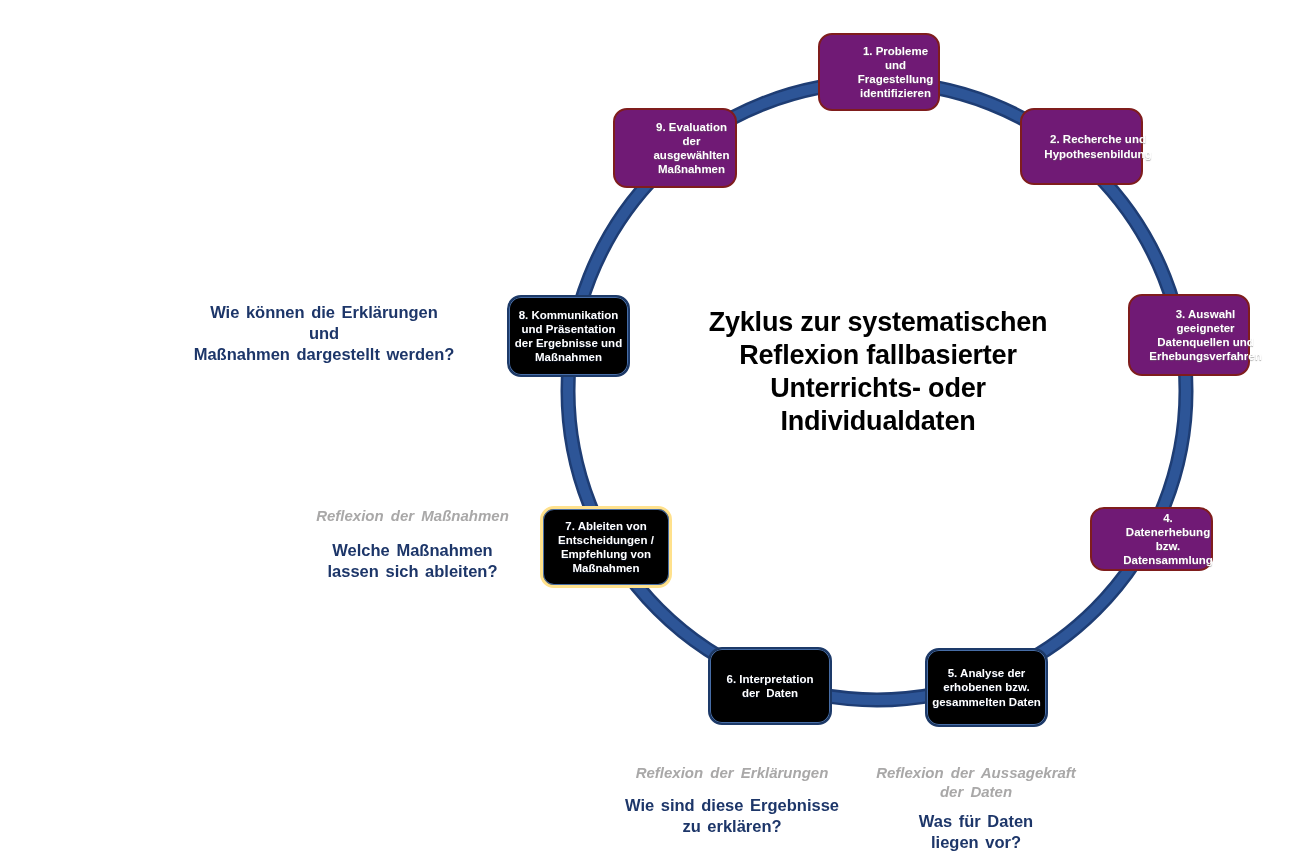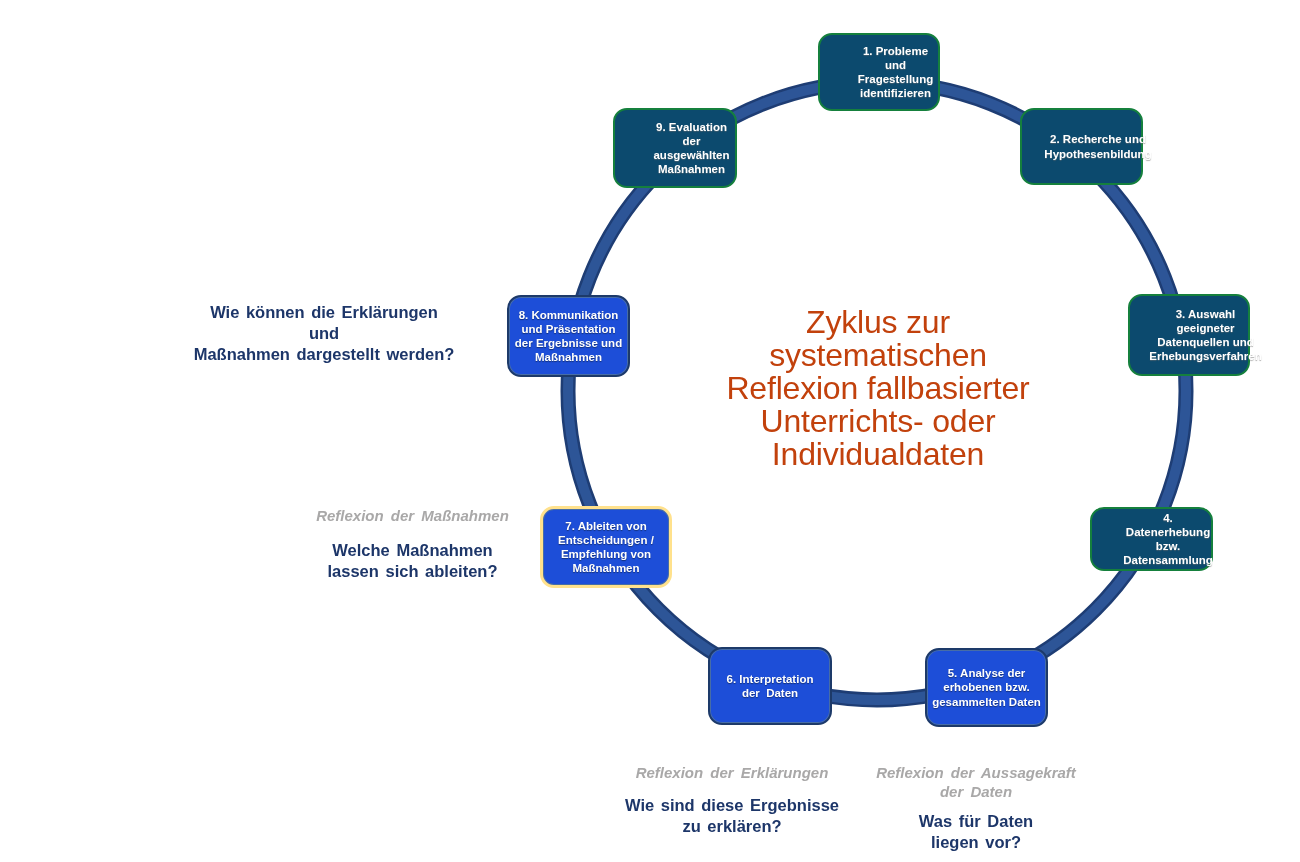--- a/index.html
+++ b/index.html
@@ -31,27 +31,27 @@
     justify-content: center;
     text-align: center;
     color: #ffffff;
     font-weight: bold;
     font-size: 11.5px;
     line-height: 1.22;
     white-space: pre-wrap;
     padding: 4px 2px;
   }
   .box.gray {
-    background: #0c4a6e;
-    border: 2px solid #15803d;
+    background: #701a75;
+    border: 2px solid #7f1d1d;
     text-shadow: 0 1px 1px rgba(110,110,110,0.55);
     padding-left: 35px;
   }
   .box.blue {
-    background: #1d4ed8;
+    background: #000000;
     border: 2px solid #1d3a69;
     box-shadow: inset 0 0 0 1px #476da6;
     text-shadow: 0 1px 1px rgba(15,30,60,0.6);
   }
   .box.highlight {
     border: 3px solid #ffe18c;
     box-shadow: inset 0 0 0 1px #476da6;
   }
   .b1 { left: 818px;  top: 33px;  width: 122px; height: 78px; }
   .b2 { left: 1020px; top: 108px; width: 123px; height: 77px; text-align: center; }
@@ -62,25 +62,26 @@
   .b7 { left: 540px;  top: 506px; width: 132px; height: 82px; text-align: center; }
   .b8 { left: 507px;  top: 295px; width: 123px; height: 82px; }
   .b9 { left: 613px;  top: 108px; width: 124px; height: 80px; }
   .center-title {
     position: absolute;
     z-index: 1;
     left: 696px;
     top: 306px;
     width: 364px;
     text-align: center;
-    color: #c2410c;
-    font-size: 32px;
+    color: #000000;
+    font-size: 27px;
     line-height: 33px;
     white-space: pre-line;
     letter-spacing: -0.2px;
+    font-weight: bold;
   }
   .ann {
     position: absolute;
     z-index: 1;
     text-align: center;
   }
   .ann-heading {
     color: #a9a8a8;
     font-style: italic;
     font-weight: bold;

